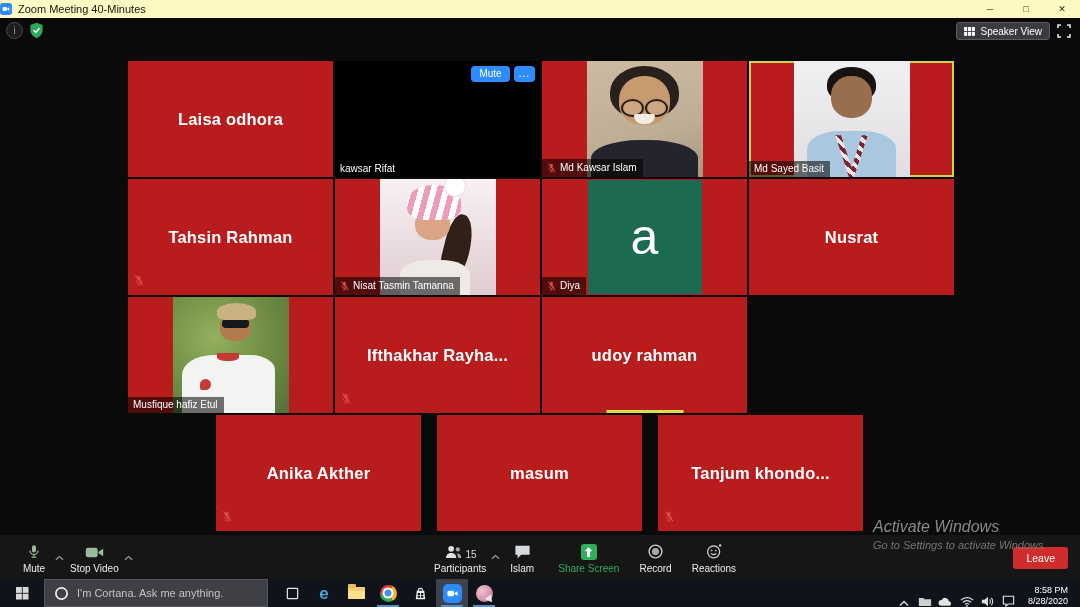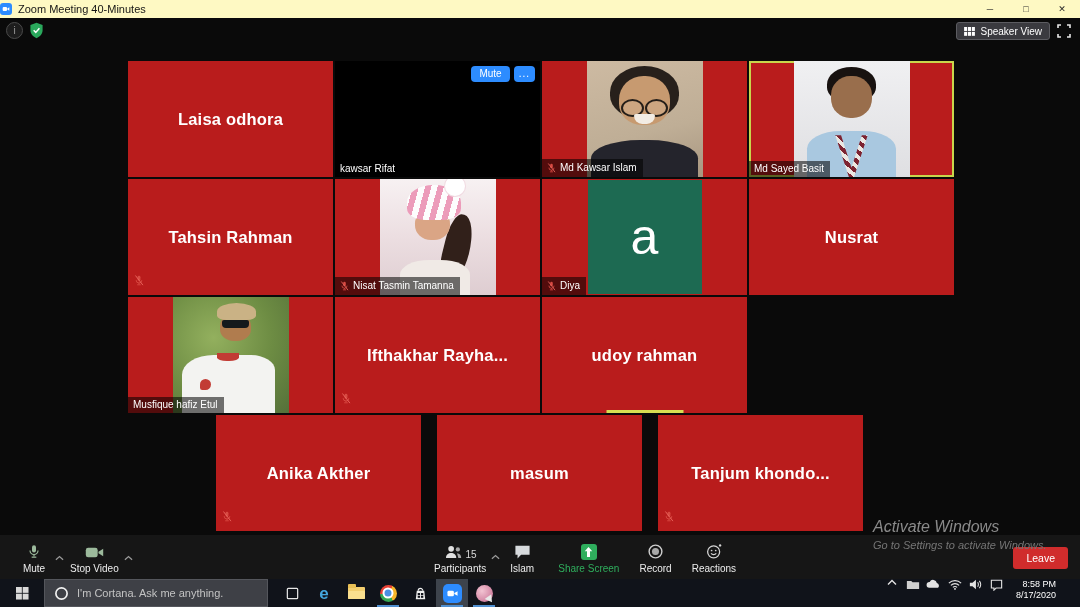--- a/index.html
+++ b/index.html
@@ -145,21 +145,21 @@
     background:conic-gradient(from -90deg,#e84135 0 33%,#f7b529 33% 66%,#34a853 66% 100%); }
   .chrome-ic::after { content:''; position:absolute; top:50%; left:50%; transform:translate(-50%,-50%);
     width:7px; height:7px; background:#4a90e2; border:2px solid #fff; border-radius:50%; }
   .zoom-app-ic { width:19px; height:19px; border-radius:5px; background:#2d8cff;
     display:flex; align-items:center; justify-content:center; }
   .pink-app-ic { position:relative; width:17px; height:17px; border-radius:50%;
     background:radial-gradient(circle at 35% 35%,#f2c3d2,#cf7f9f 75%); }
   .pink-app-ic::after { content:''; position:absolute; right:-1px; bottom:-1px; width:0; height:0;
     border-left:4px solid transparent; border-right:4px solid transparent; border-top:7px solid #e8e8e8;
     transform:rotate(-35deg); }
-  .tk-tray { margin-left:auto; display:flex; align-items:flex-start; gap:1px; padding-right:20px; }
+  .tk-tray { margin-left:auto; display:flex; align-items:flex-end; gap:1px; padding-right:8px; }
   .tray-ic { width:20px; display:flex; align-items:center; justify-content:center; }
   .tk-clock { text-align:right; color:#fff; font-size:9px; line-height:1.25; margin-left:4px;
     padding:0 4px; white-space:nowrap; }
 </style>
 </head>
 <body>
 
 <div class="titlebar">
   <span class="zoom-logo">
     <svg width="8" height="8" viewBox="0 0 24 24">
@@ -585,16 +585,16 @@
           <path d="M10 3.5a4.5 4.5 0 0 1 0 5M12 1.8a7.2 7.2 0 0 1 0 8.4" stroke="#e3e3e3" stroke-width="1.2" fill="none"></path>
         </svg>
     </span>
     <span class="tray-ic">
       <svg width="13" height="12" viewBox="0 0 15 14">
           <path d="M1.5 1.5h12v9H7l-2.5 2.5V10.5h-3z" stroke="#e3e3e3" stroke-width="1.3" fill="none"></path>
         </svg>
     </span>
     <div class="tk-clock">
       <div>8:58 PM</div>
-      <div>8/17/2020</div>
+      <div>8/28/2020</div>
     </div>
   </div>
 </div>
 
 </body></html>

